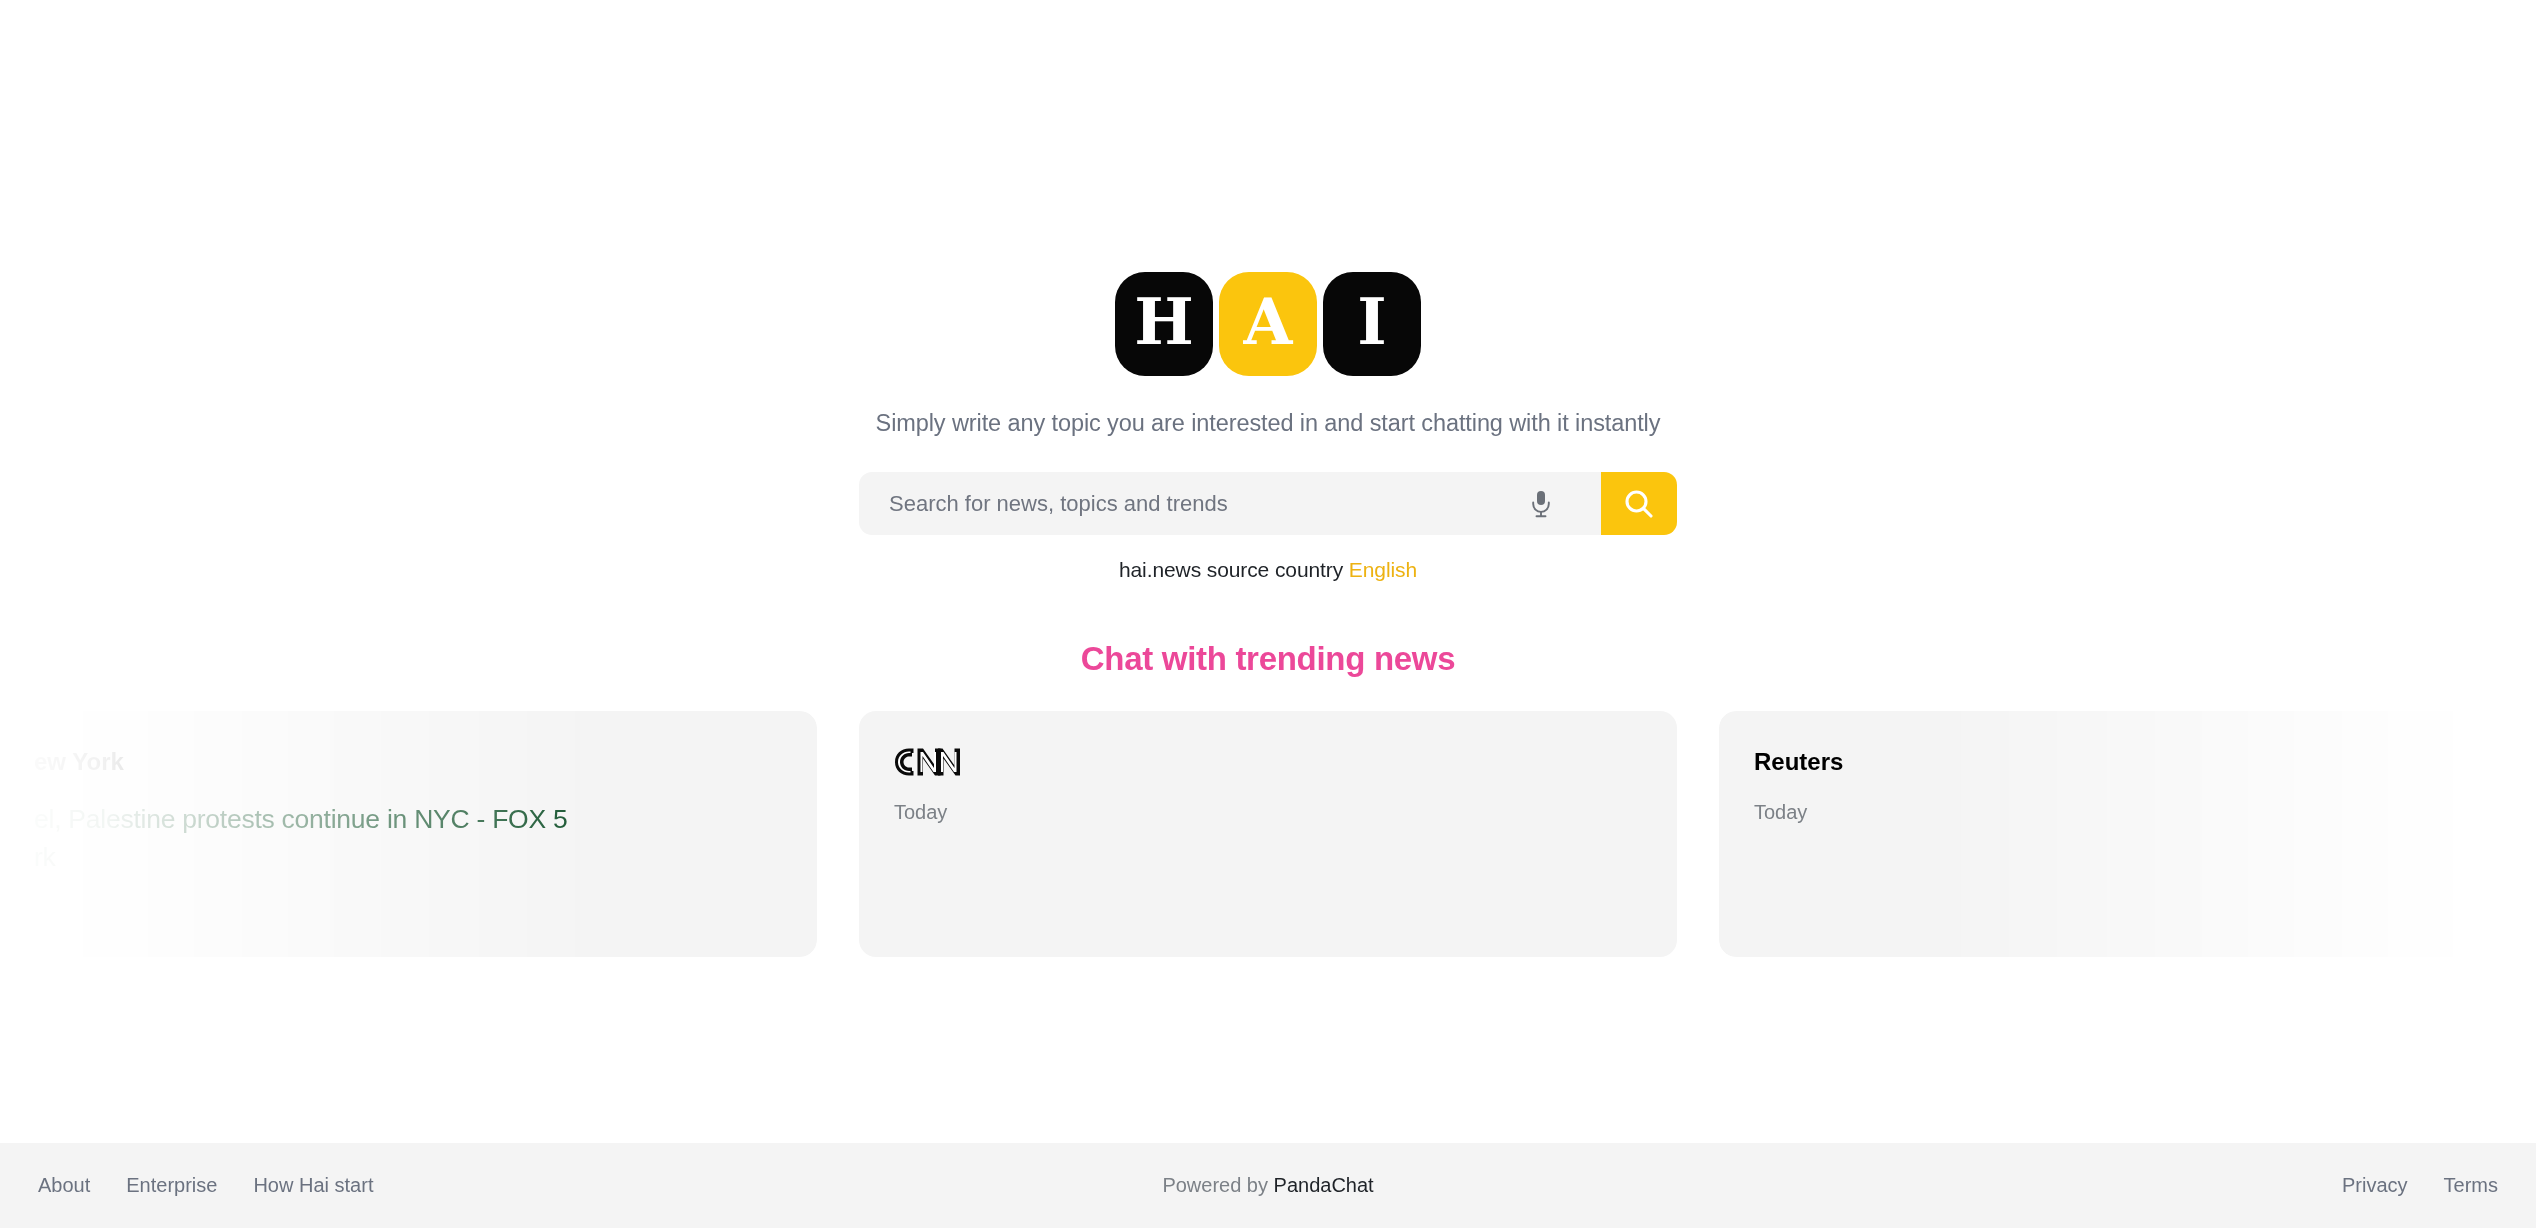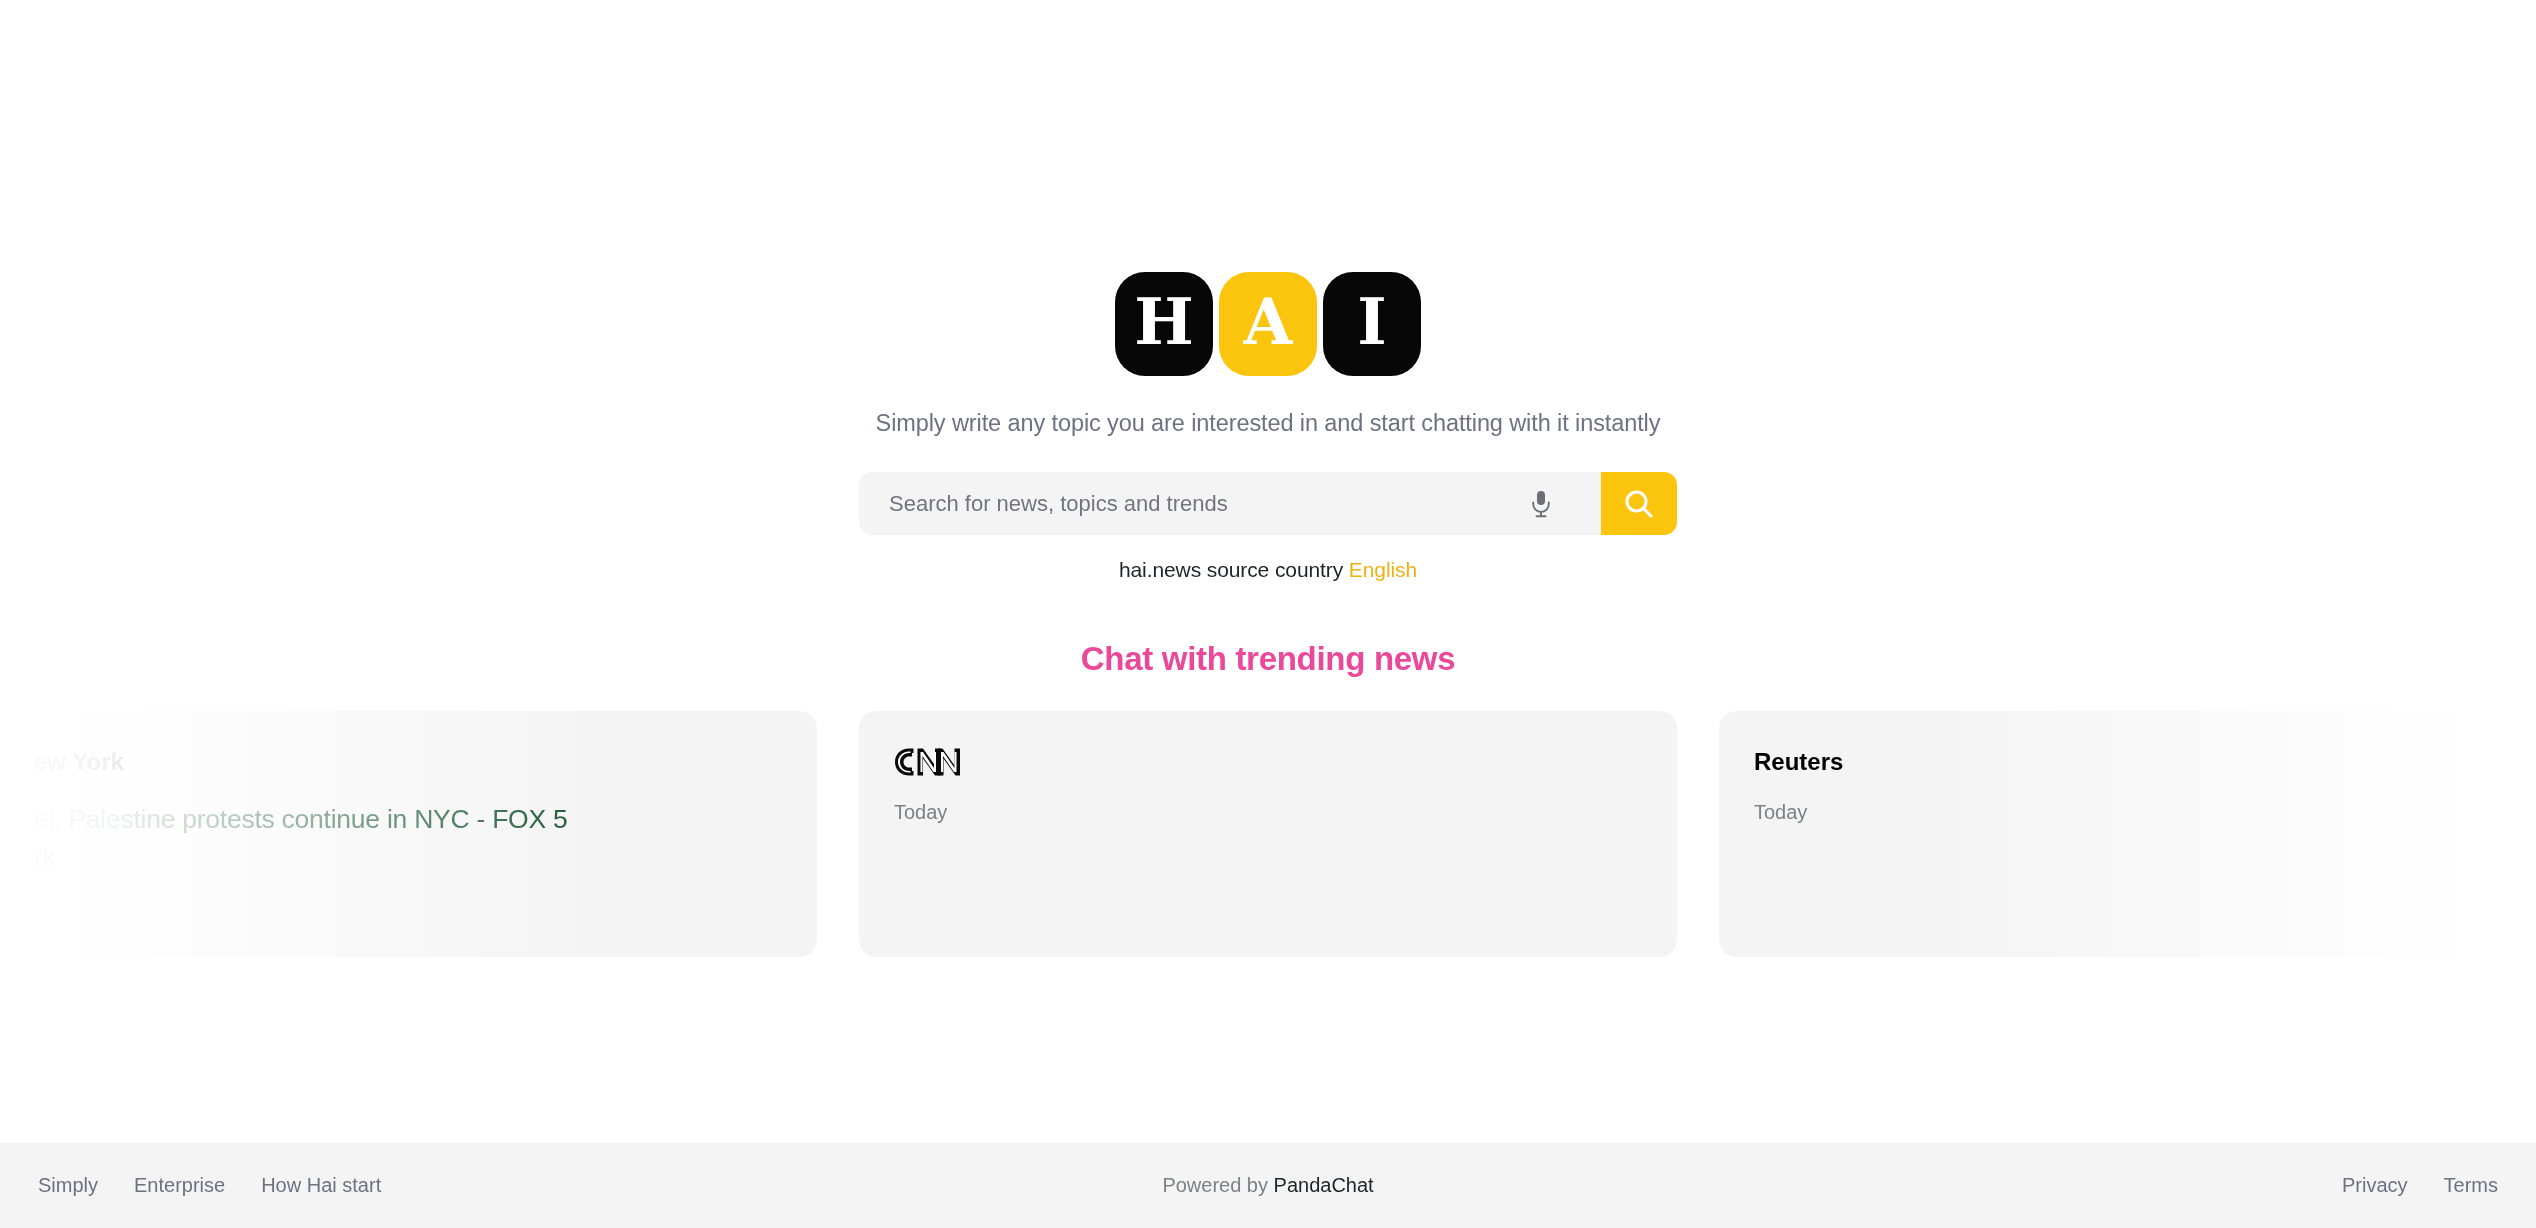--- a/index.html
+++ b/index.html
@@ -284,21 +284,21 @@
     <div class="card edge-right">
       <div class="card-source">Reuters</div>
       <div class="card-date">Today</div>
     </div>
 
   </div>
 </div>
 
 <div class="footer">
   <div class="footer-left">
-    <a class="footer-link">Simply</a>
+    <a class="footer-link">About</a>
     <a class="footer-link">Enterprise</a>
     <a class="footer-link">How Hai start</a>
   </div>
   <div class="footer-center">
     <span>Powered by </span><span class="brand">PandaChat</span>
   </div>
   <div class="footer-right">
     <a class="footer-link">Privacy</a>
     <a class="footer-link">Terms</a>
   </div>

